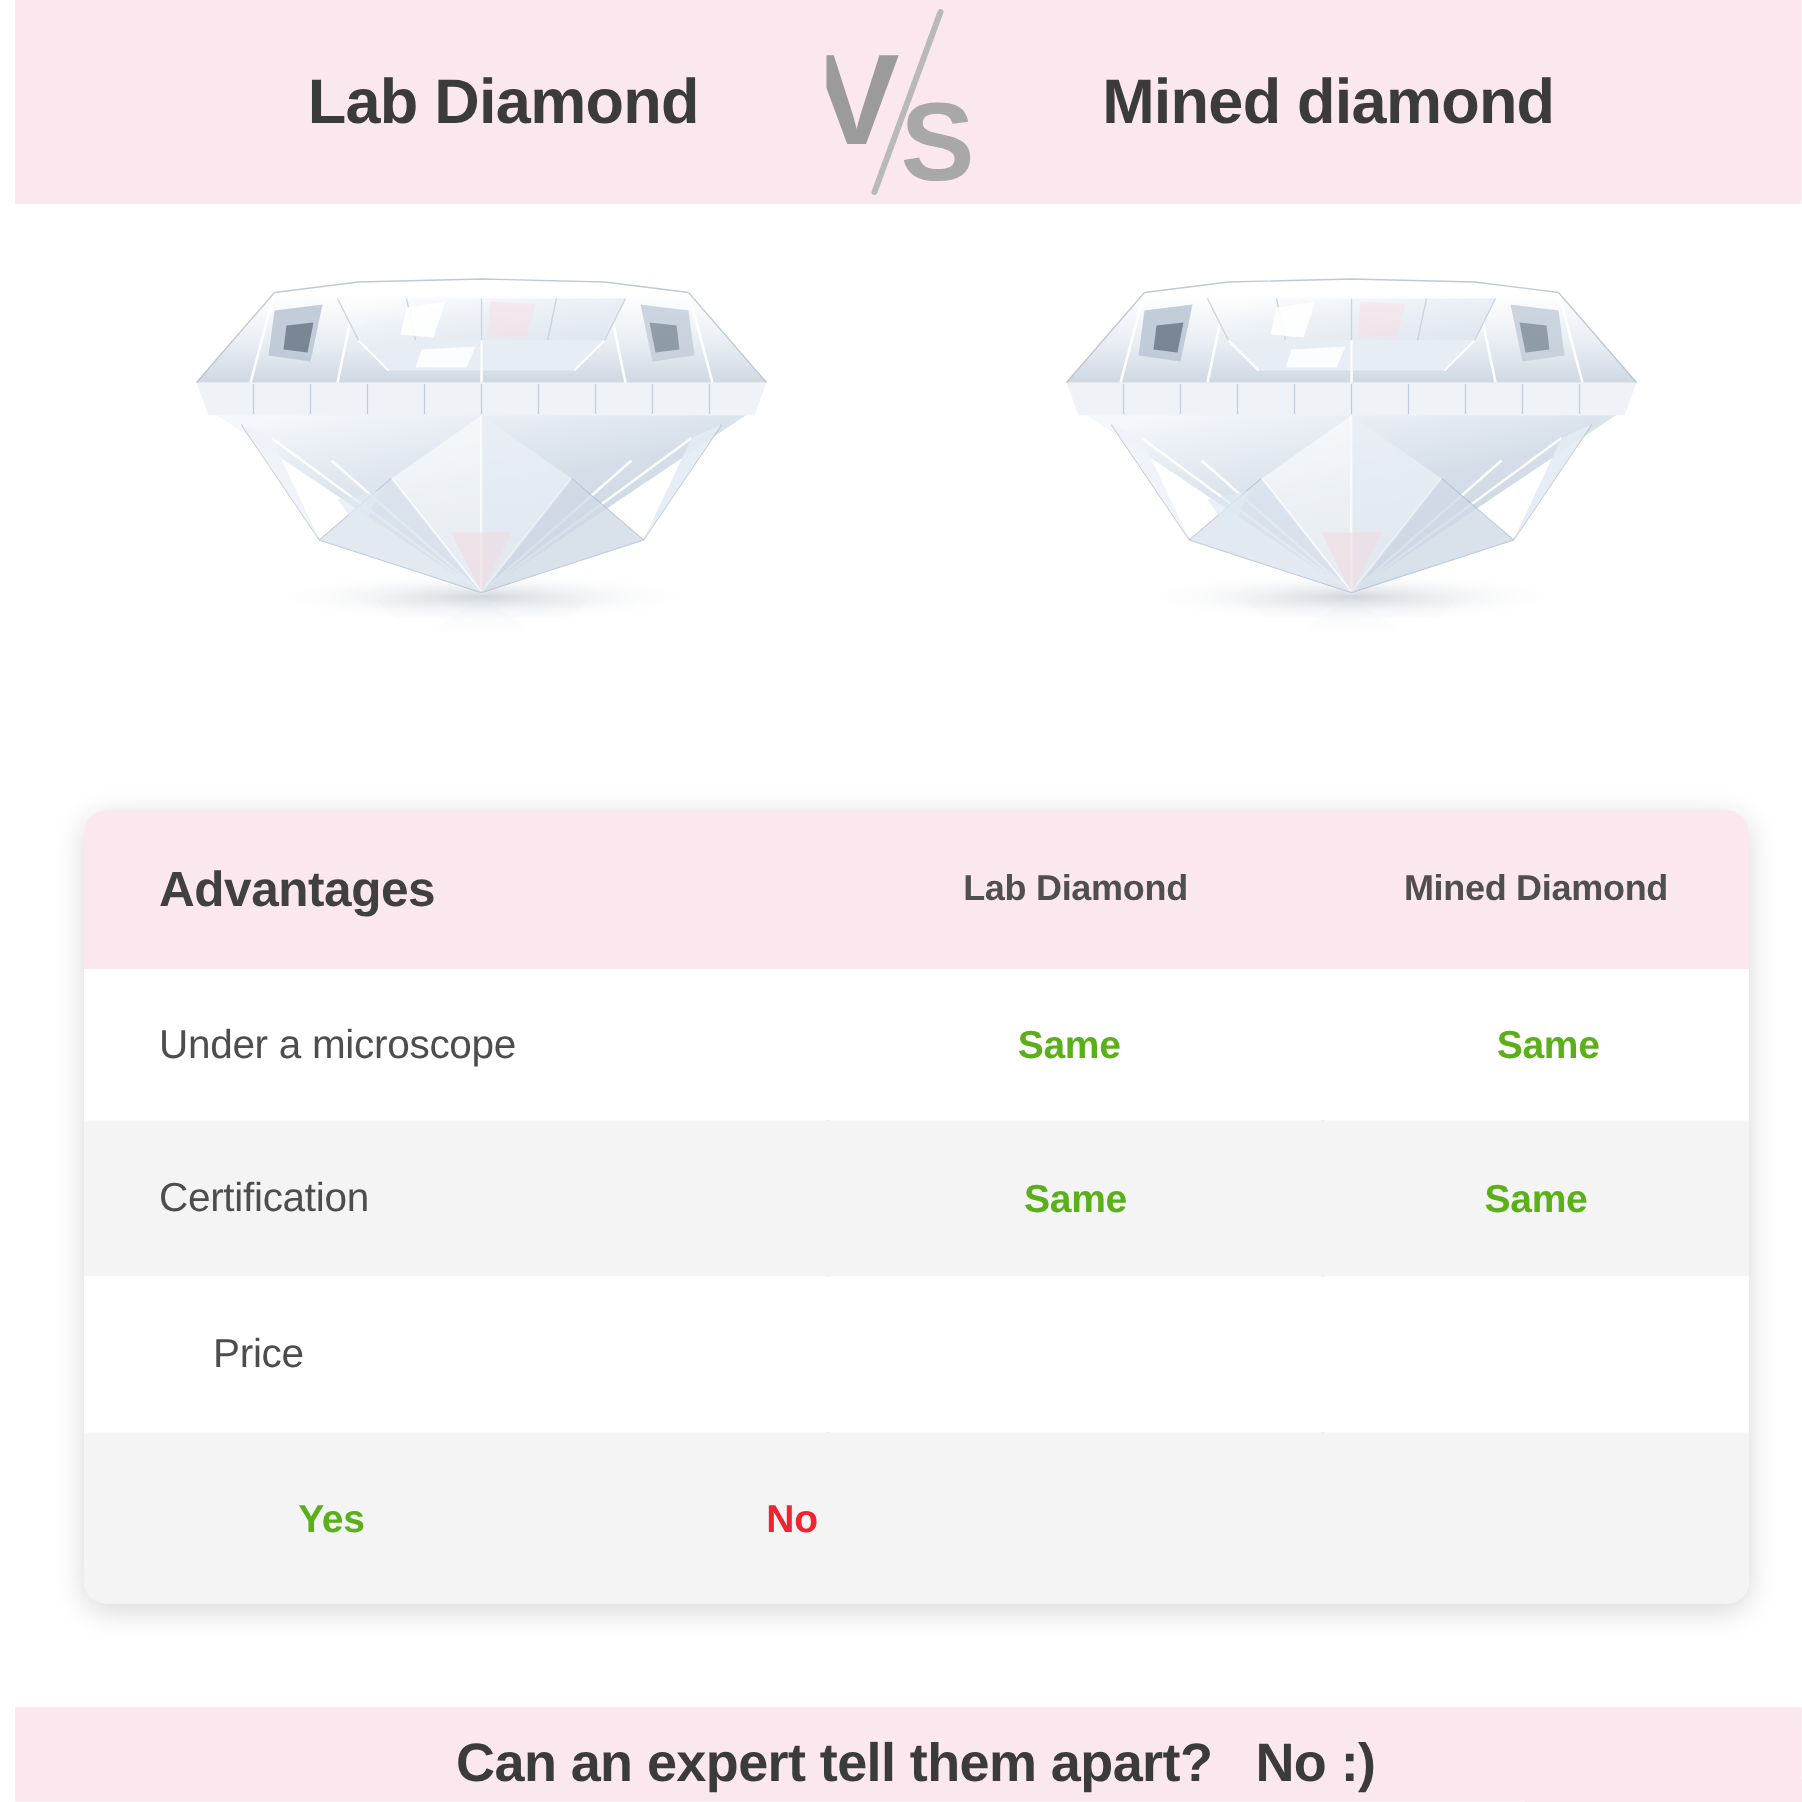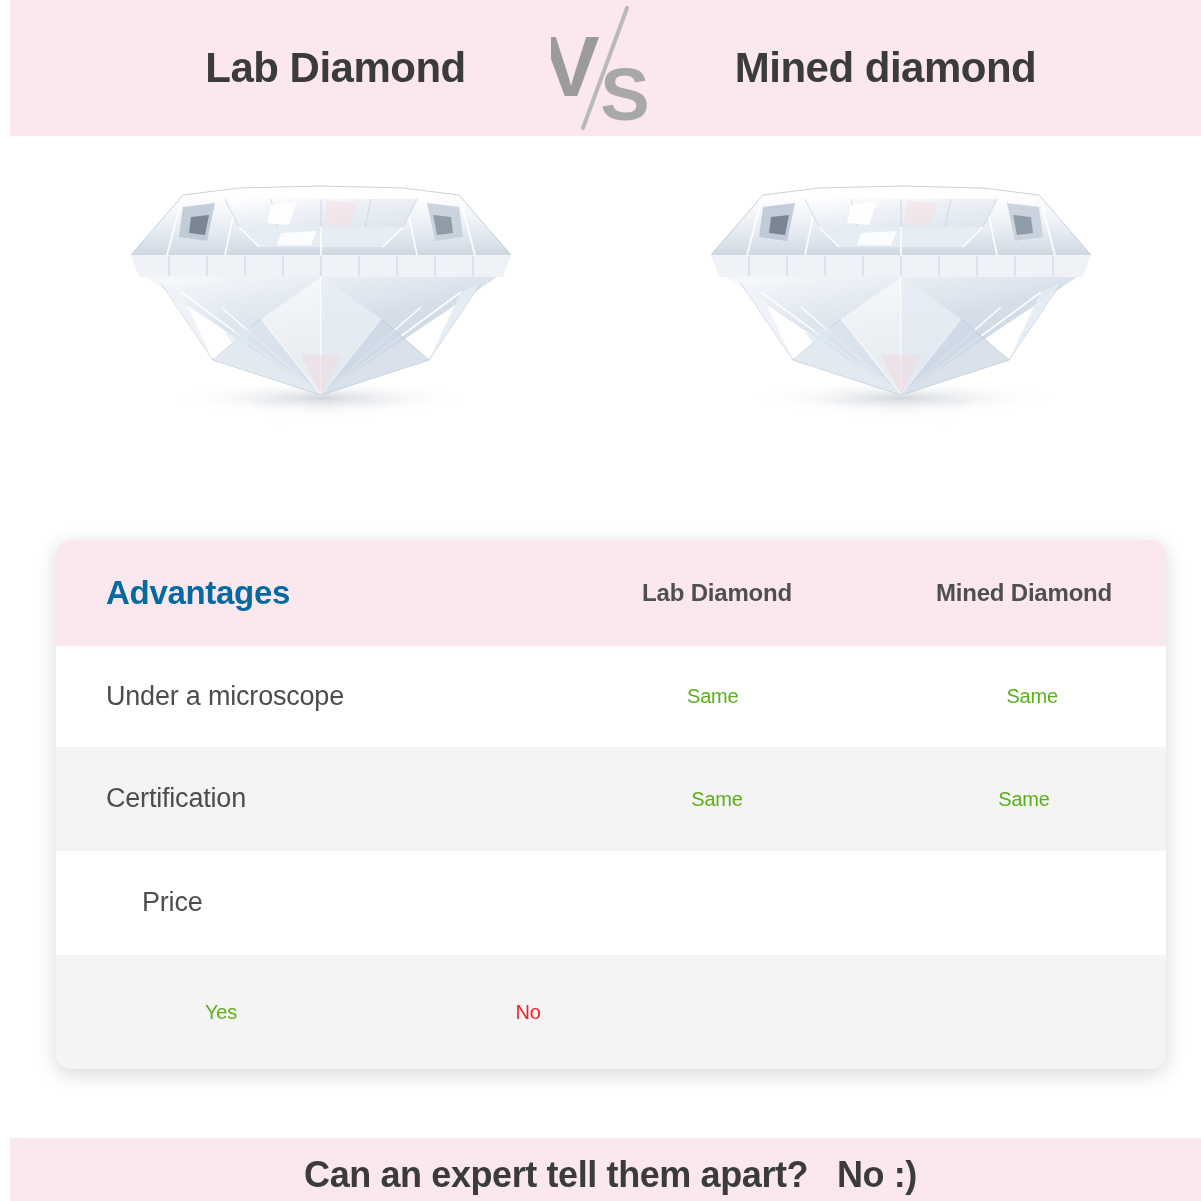--- a/index.html
+++ b/index.html
@@ -92,41 +92,41 @@
     text-align:center;
   }
   .c-mined {
     width:284px;
     text-align:center;
   }
 
   .h-advantages {
     font-size:33px;
     font-weight:bold;
-    color:#0369a1;
+    color:#404040;
     letter-spacing:-0.3px;
   }
   .h-col {
     font-size:24px;
     font-weight:600;
     color:#4f4f4f;
     letter-spacing:-0.2px;
   }
 
   .feature-text {
     font-size:27px;
     font-weight:400;
     color:#4d4d4d;
     line-height:1.32;
     letter-spacing:-0.2px;
   }
 
   .val {
-    font-size:20px;
-    font-weight:normal;
+    font-size:26px;
+    font-weight:bold;
     letter-spacing:-0.2px;
   }
   .val.good { color:#5bb01a; }
   .val.bad  { color:#ee2430; }
 
   
   .divider {
     position:absolute;
     top:30px;
     bottom:12px;

